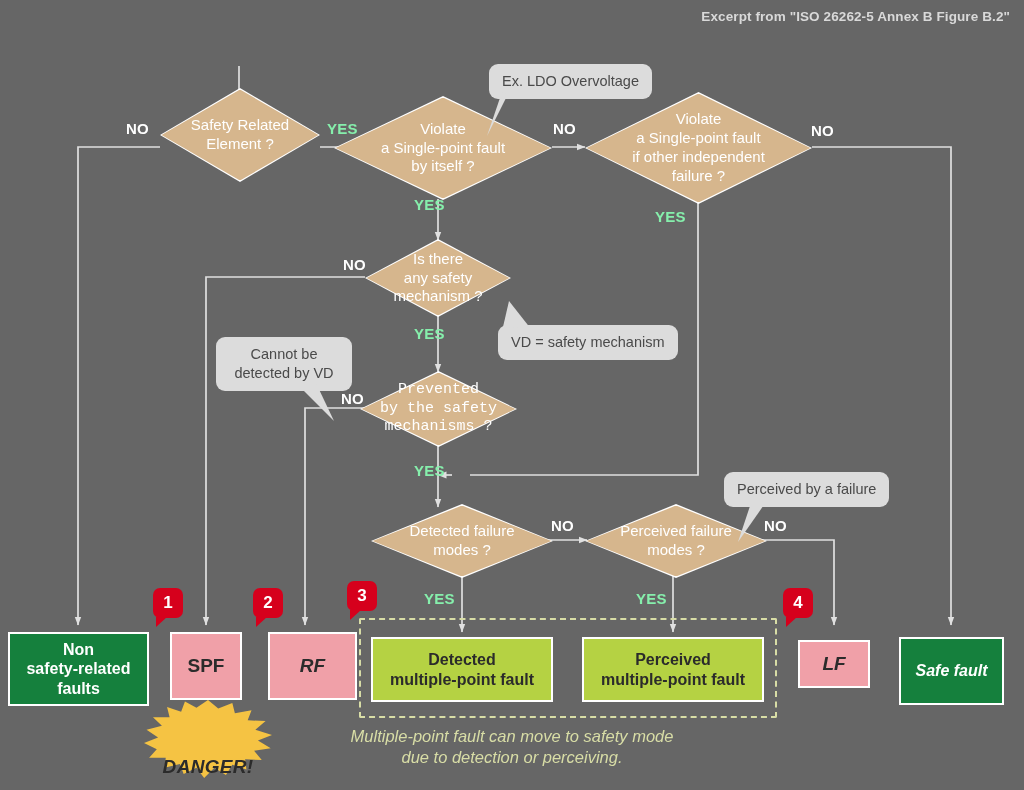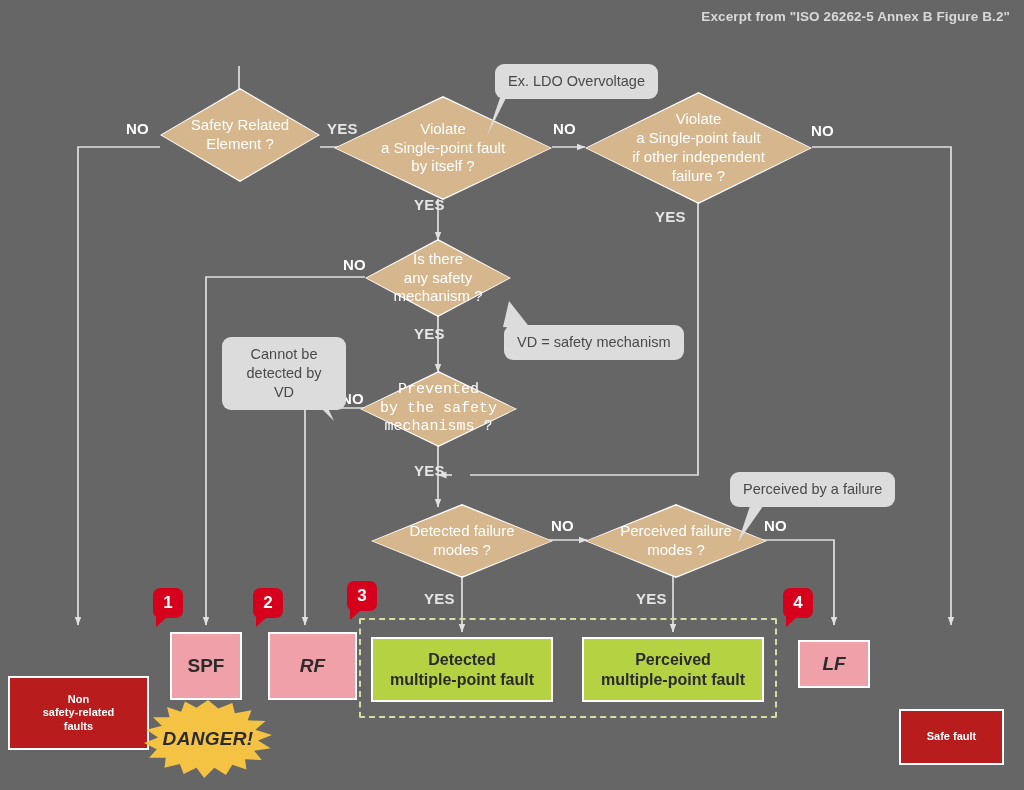--- a/index.html
+++ b/index.html
@@ -49,48 +49,48 @@
     color: #ffffff; font-size: 15px; line-height: 1.26;
     text-align: center; white-space: pre-line;
   }
 
   
   .lbl {
     position: absolute;
     font-size: 15px; font-weight: bold;
     letter-spacing: 0.2px;
   }
-  .lbl-yes { color: #e5e5e5; }
+  .lbl-yes { color: #86efac; }
   .lbl-no  { color: #ffffff; }
 
   
   .callout {
     position: absolute;
     background: #dcdcdc;
     color: #4a4a4a;
     border-radius: 9px;
     font-size: 14.5px;
     line-height: 1.3;
     text-align: center;
     padding: 8px 13px;
     white-space: pre-line;
-    display: flex; align-items: center; justify-content: center; margin-left: 6px;
+    display: flex; align-items: center; justify-content: center;
   }
 
   
   .outcome {
     position: absolute;
     border: 2px solid #ffffff;
     display: flex; align-items: center; justify-content: center;
     text-align: center;
     font-weight: bold;
     line-height: 1.2;
     white-space: pre-line;
   }
-  .outcome.blue { background: #b91c1c; color: #ffffff; font-size: 11px; margin-top: 44px; }
+  .outcome.blue { background: #15803d; color: #ffffff; font-size: 16px; }
   .outcome.pink { background: #f0a0a8; color: #2b2b2b; font-size: 19px; }
   .outcome.green{ background: #b5d243; color: #2b2b2b; font-size: 16px; }
 
   
   .badge {
     position: absolute;
     width: 30px; height: 30px;
     background: #d6001c;
     border-radius: 7px;
     color: #ffffff; font-weight: bold; font-size: 17px;
@@ -119,21 +119,21 @@
     font-size: 16.5px;
     line-height: 1.3;
     text-align: center;
     white-space: pre-line;
     width: 100%;
   }
 
   
   .danger {
     position: absolute;
-    display: flex; align-items: center; justify-content: center;
+    display: flex; align-items: flex-end; justify-content: center;
   }
   .danger .star {
     position: absolute; inset: 0;
     background: #f5c343;
     clip-path: polygon(
       50% 0%, 58% 11%, 69% 4%, 71% 17%, 84% 13%, 81% 26%, 95% 27%, 87% 38%,
       100% 45%, 89% 52%, 99% 62%, 86% 65%, 92% 77%, 79% 76%, 80% 89%, 69% 83%,
       64% 96%, 55% 87%, 47% 100%, 41% 87%, 31% 95%, 28% 82%, 16% 87%, 17% 74%,
       4% 74%, 10% 63%, 0% 55%, 11% 48%, 2% 38%, 14% 33%, 7% 22%, 20% 22%,
       18% 9%, 29% 15%, 32% 2%, 41% 10%
@@ -273,53 +273,55 @@
   </div>
 
   <div style="position:absolute; left:498px; top:325px;border-radius:14px;">
     <div class="callout" style="position:relative; left:0; top:0;">VD = safety mechanism</div>
     <svg style="position:absolute; left:-1px; top:-32px; width:60px; height:46px;">
       <path d="M6,34 L12,8 L34,36 z" fill="#dcdcdc"></path>
     </svg>
   </div>
 
   <div style="position:absolute; left:216px; top:337px;">
-    <div class="callout" style="position:relative; left:0; top:0; width:124px;">Cannot be
+    <div class="callout" style="position:relative; left:0; top:0; width:136px;">Cannot be
 detected by VD</div>
     <svg style="position:absolute; left:74px; top:44px; width:60px; height:50px;">
       <path d="M4,0 L26,2 L44,40 z" fill="#dcdcdc"></path>
     </svg>
   </div>
 
   <div style="position:absolute; left:724px; top:472px;">
     <div class="callout" style="position:relative; left:0; top:0;">Perceived by a failure</div>
     <svg style="position:absolute; left:-2px; top:28px; width:60px; height:50px;">
       <path d="M30,0 L44,2 L16,42 z" fill="#dcdcdc"></path>
     </svg>
   </div>
 
   <div class="dashed-group" style="left:359px; top:618px; width:418px; height:100px;"></div>
+  <div class="group-note" style="left:0; top:726px;">Multiple-point fault can move to safety mode
+due to detection or perceiving.</div>
 
   <div class="outcome blue" style="left:8px; top:632px; width:141px; height:74px;">Non
 safety-related
 faults</div>
 
   <div class="outcome pink" style="left:170px; top:632px; width:72px; height:68px;">SPF</div>
 
   <div class="outcome pink" style="left:268px; top:632px; width:89px; height:68px;font-style:italic;">RF</div>
 
   <div class="outcome green" style="left:371px; top:637px; width:182px; height:65px;">Detected
 multiple-point fault</div>
 
   <div class="outcome green" style="left:582px; top:637px; width:182px; height:65px;">Perceived
 multiple-point fault</div>
 
   <div class="outcome pink" style="left:798px; top:640px; width:72px; height:48px;font-style:italic;">LF</div>
 
-  <div class="outcome blue" style="left:899px; top:665px; width:105px; height:56px;">Safe fault</div>
+  <div class="outcome blue" style="left:899px; top:637px; width:105px; height:68px;font-style:italic;">Safe fault</div>
 
   <div class="badge" style="left:153px; top:588px;">1</div>
   <div class="badge" style="left:253px; top:588px;">2</div>
   <div class="badge" style="left:347px; top:581px;">3</div>
   <div class="badge" style="left:783px; top:588px;">4</div>
 
   <div class="danger" style="left:144px; top:700px; width:128px; height:78px;">
     <div class="star"></div>
     <div class="dtext">DANGER!</div>
   </div>

